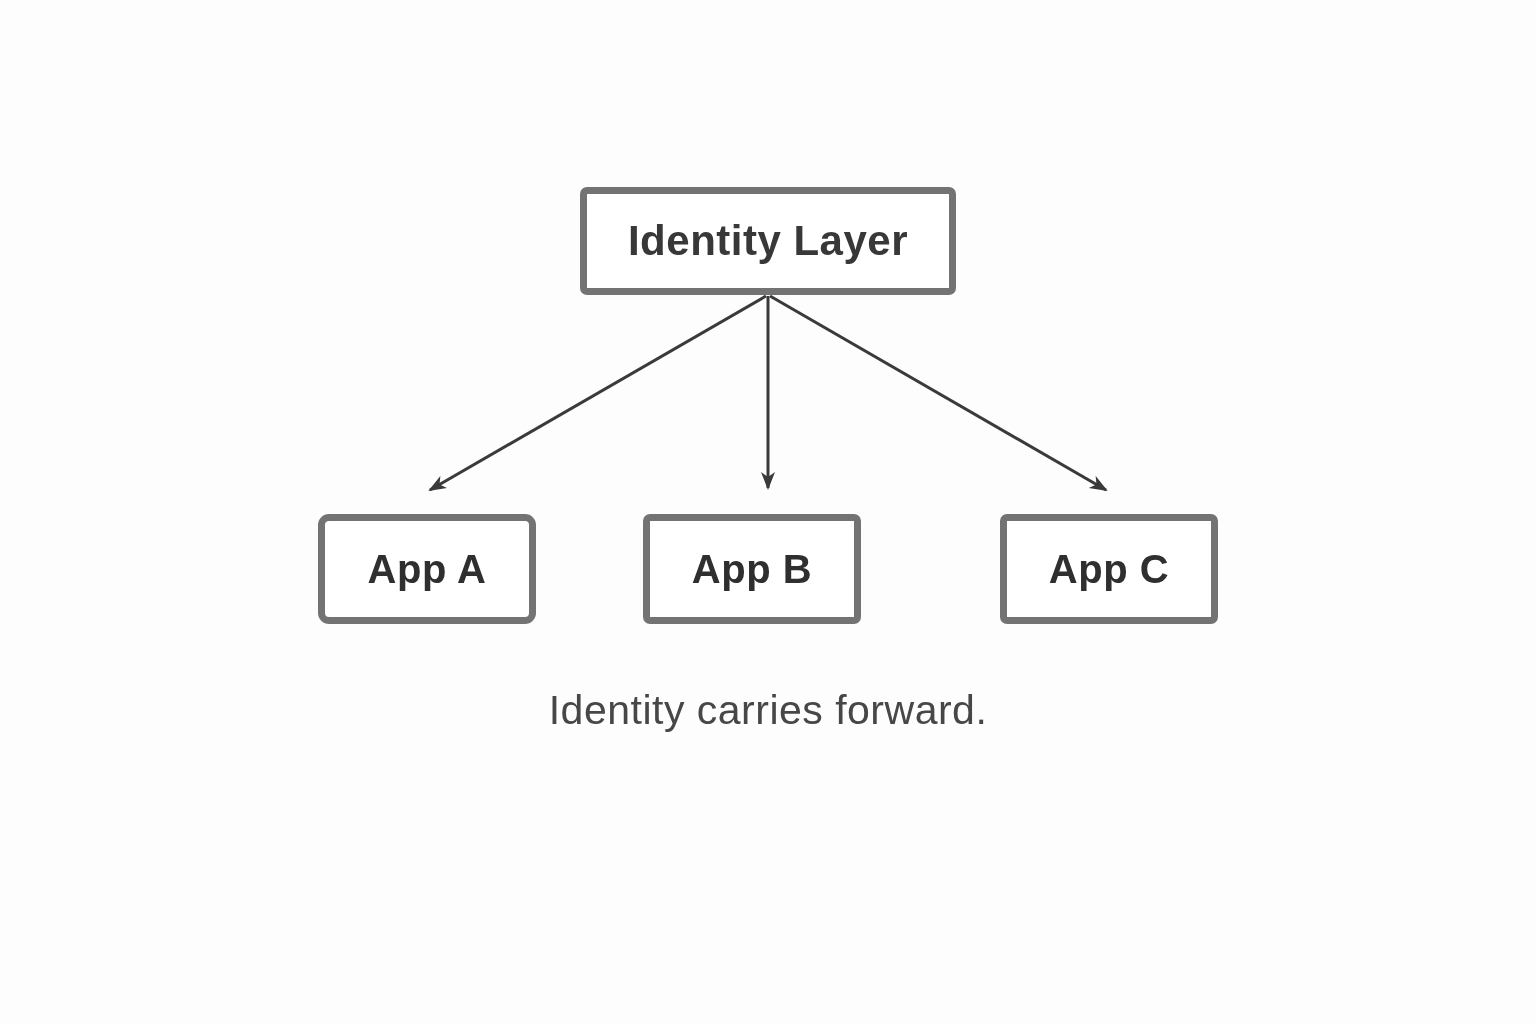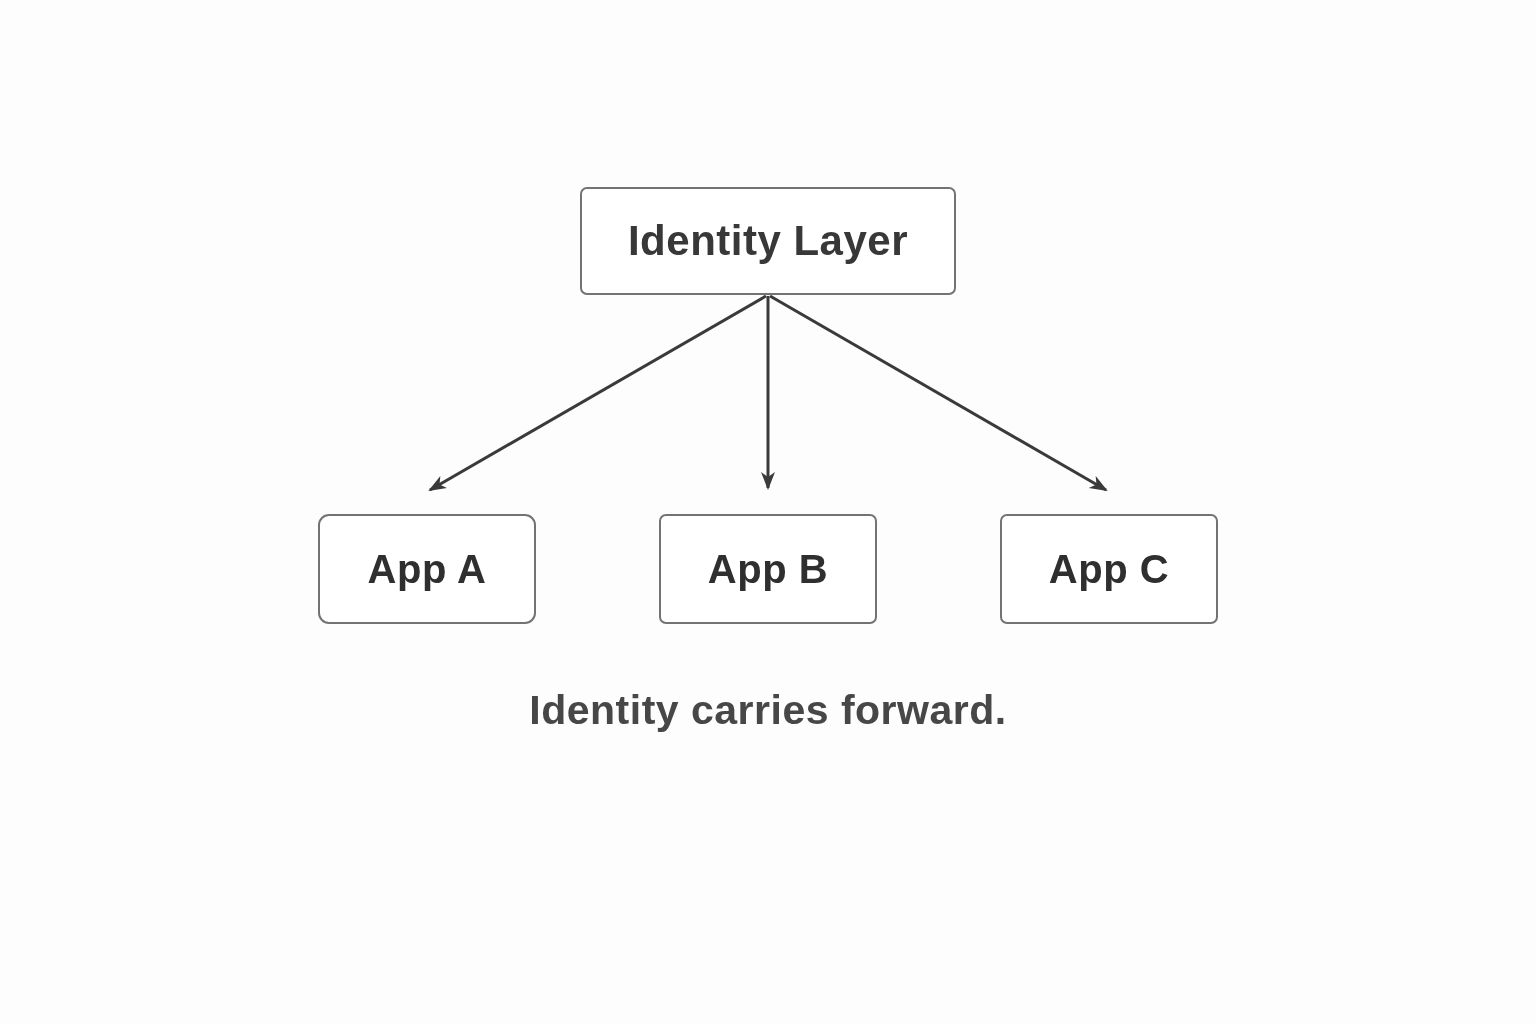--- a/index.html
+++ b/index.html
@@ -20,21 +20,21 @@
     left: 0;
     top: 0;
     width: 1536px;
     height: 1024px;
     pointer-events: none;
   }
   .node {
     position: absolute;
     box-sizing: border-box;
     background: #ffffff;
-    border: 2px solid #737373;
+    border: 7px solid #737373;
     border-radius: 7px;
     display: flex;
     align-items: center;
     justify-content: center;
   }
   .node-label {
     font-weight: bold;
     color: #383838;
     letter-spacing: 0.5px;
     white-space: nowrap;
@@ -51,30 +51,30 @@
   .node-app .node-label {
     font-size: 40px;
     color: #2f2f2f;
   }
   .node-app {
     top: 514px;
     width: 218px;
     height: 110px;
   }
   .node-app-a { left: 318px; border-radius: 11px; }
-  .node-app-b { left: 659px; align-items: center; }
+  .node-app-b { left: 643px; align-items: center; }
   .node-app-c { left: 1000px; border-radius: 7px; }
   .caption {
     position: absolute;
     left: 0;
     top: 687px;
     width: 1536px;
     text-align: center;
     font-size: 41px;
-    font-weight: bold;
+    font-weight: normal;
     color: #474747;
     letter-spacing: 0.5px;
   }
 </style>
 </head>
 <body>
 
 <div class="canvas">
 
   <svg class="edges-layer" viewBox="0 0 1536 1024" xmlns="http://www.w3.org/2000/svg">

